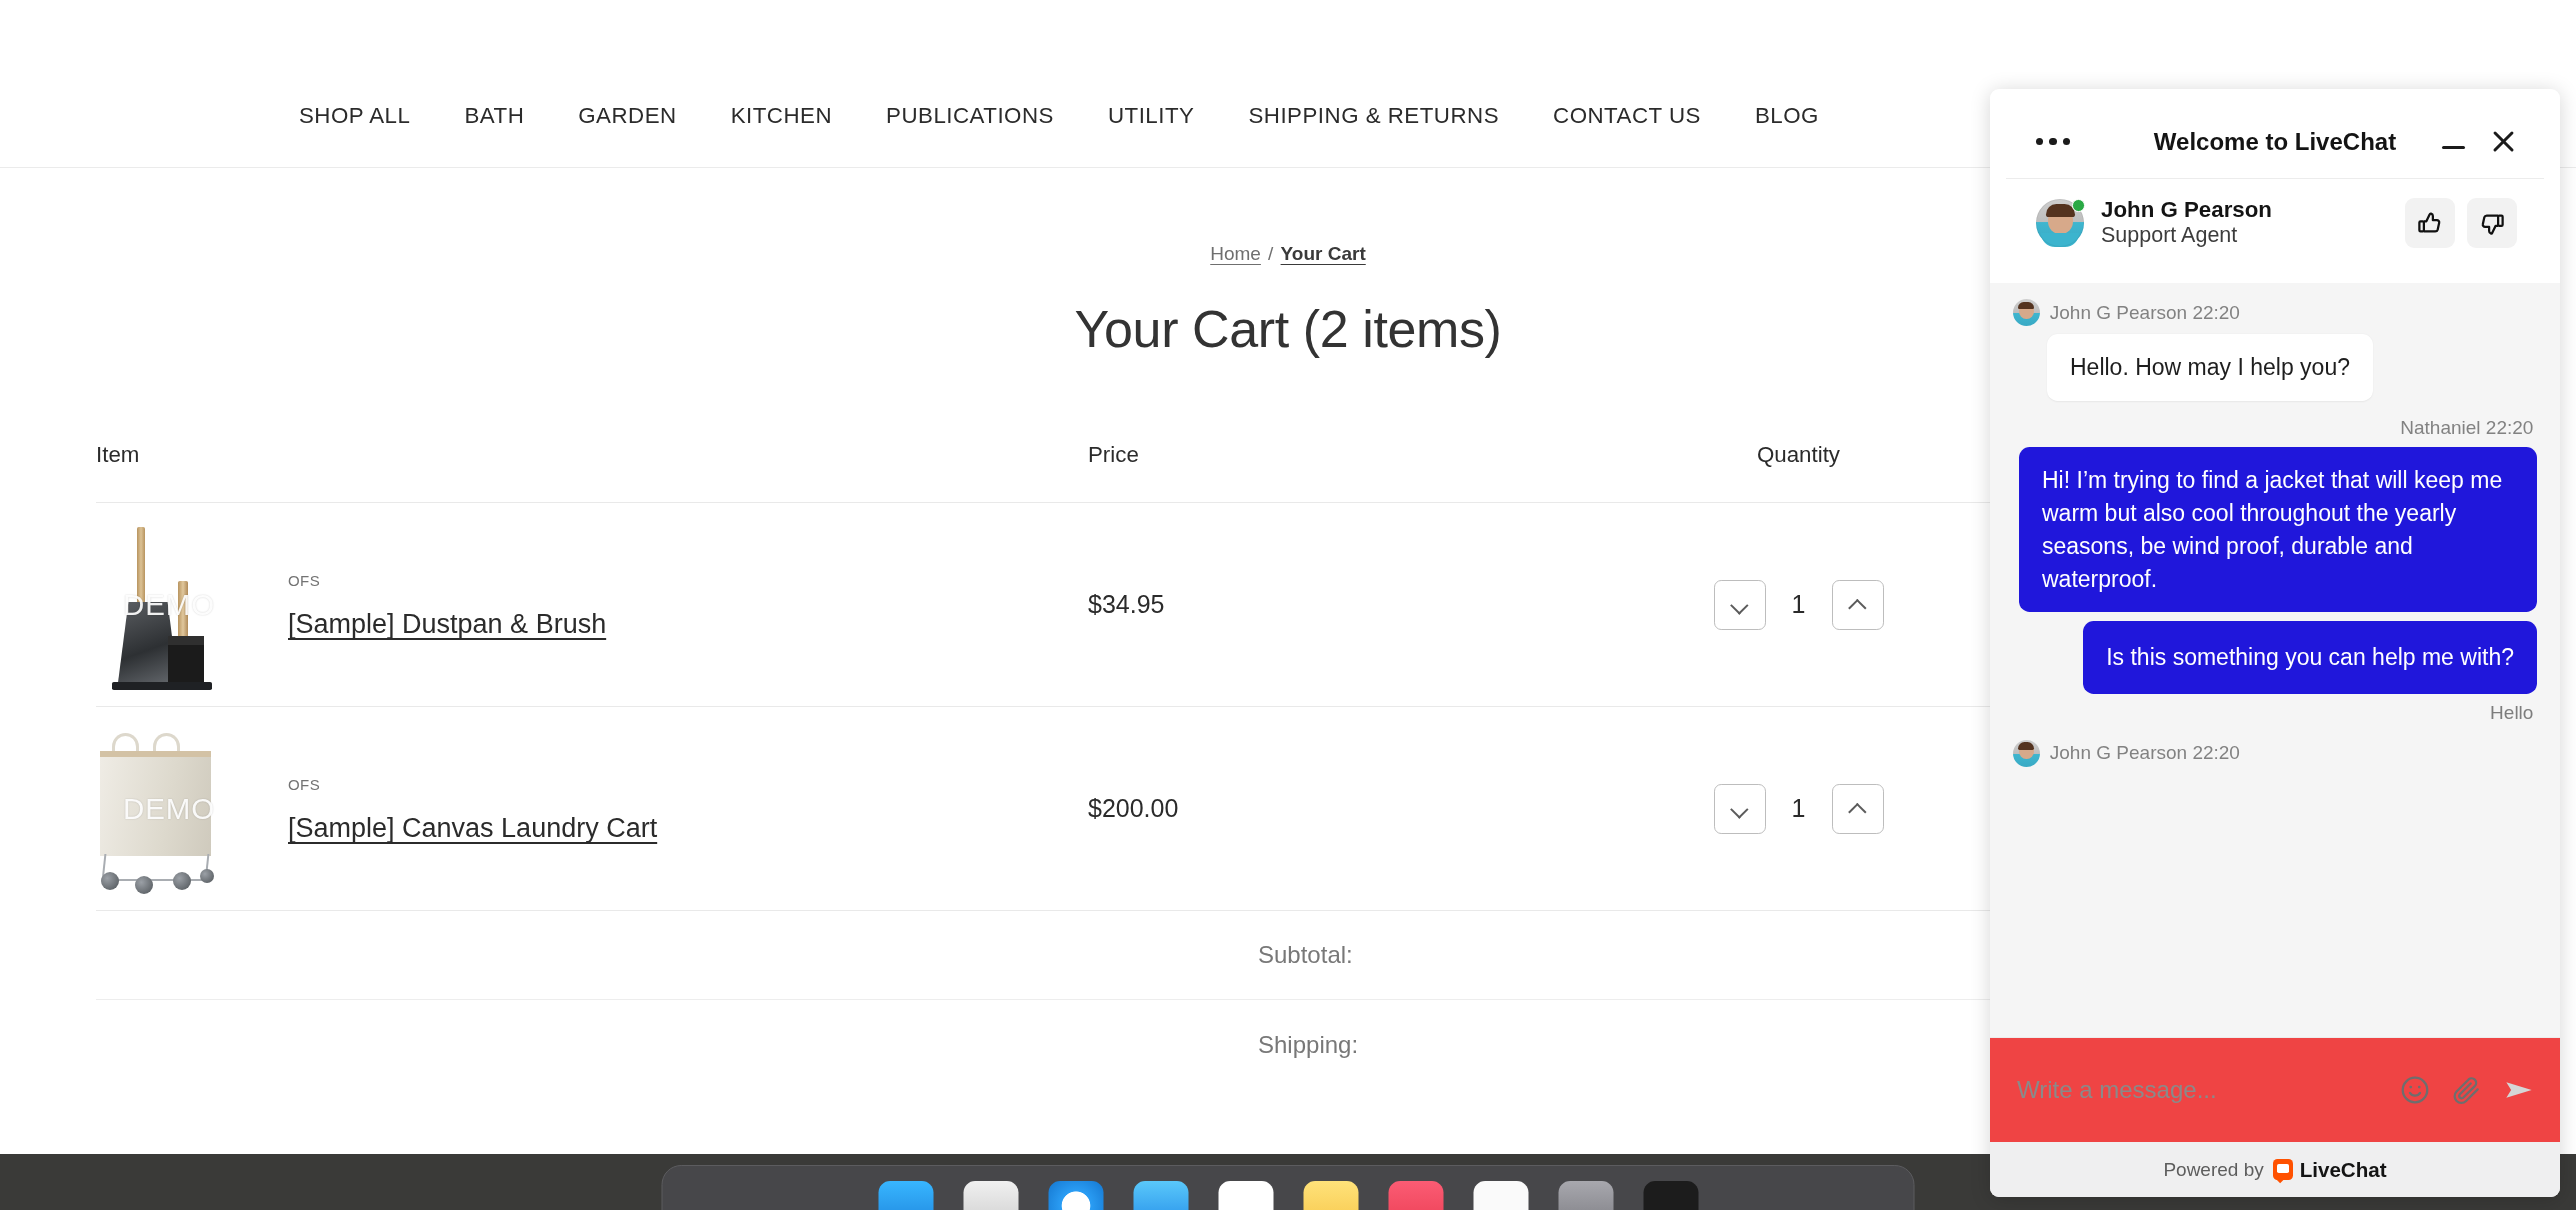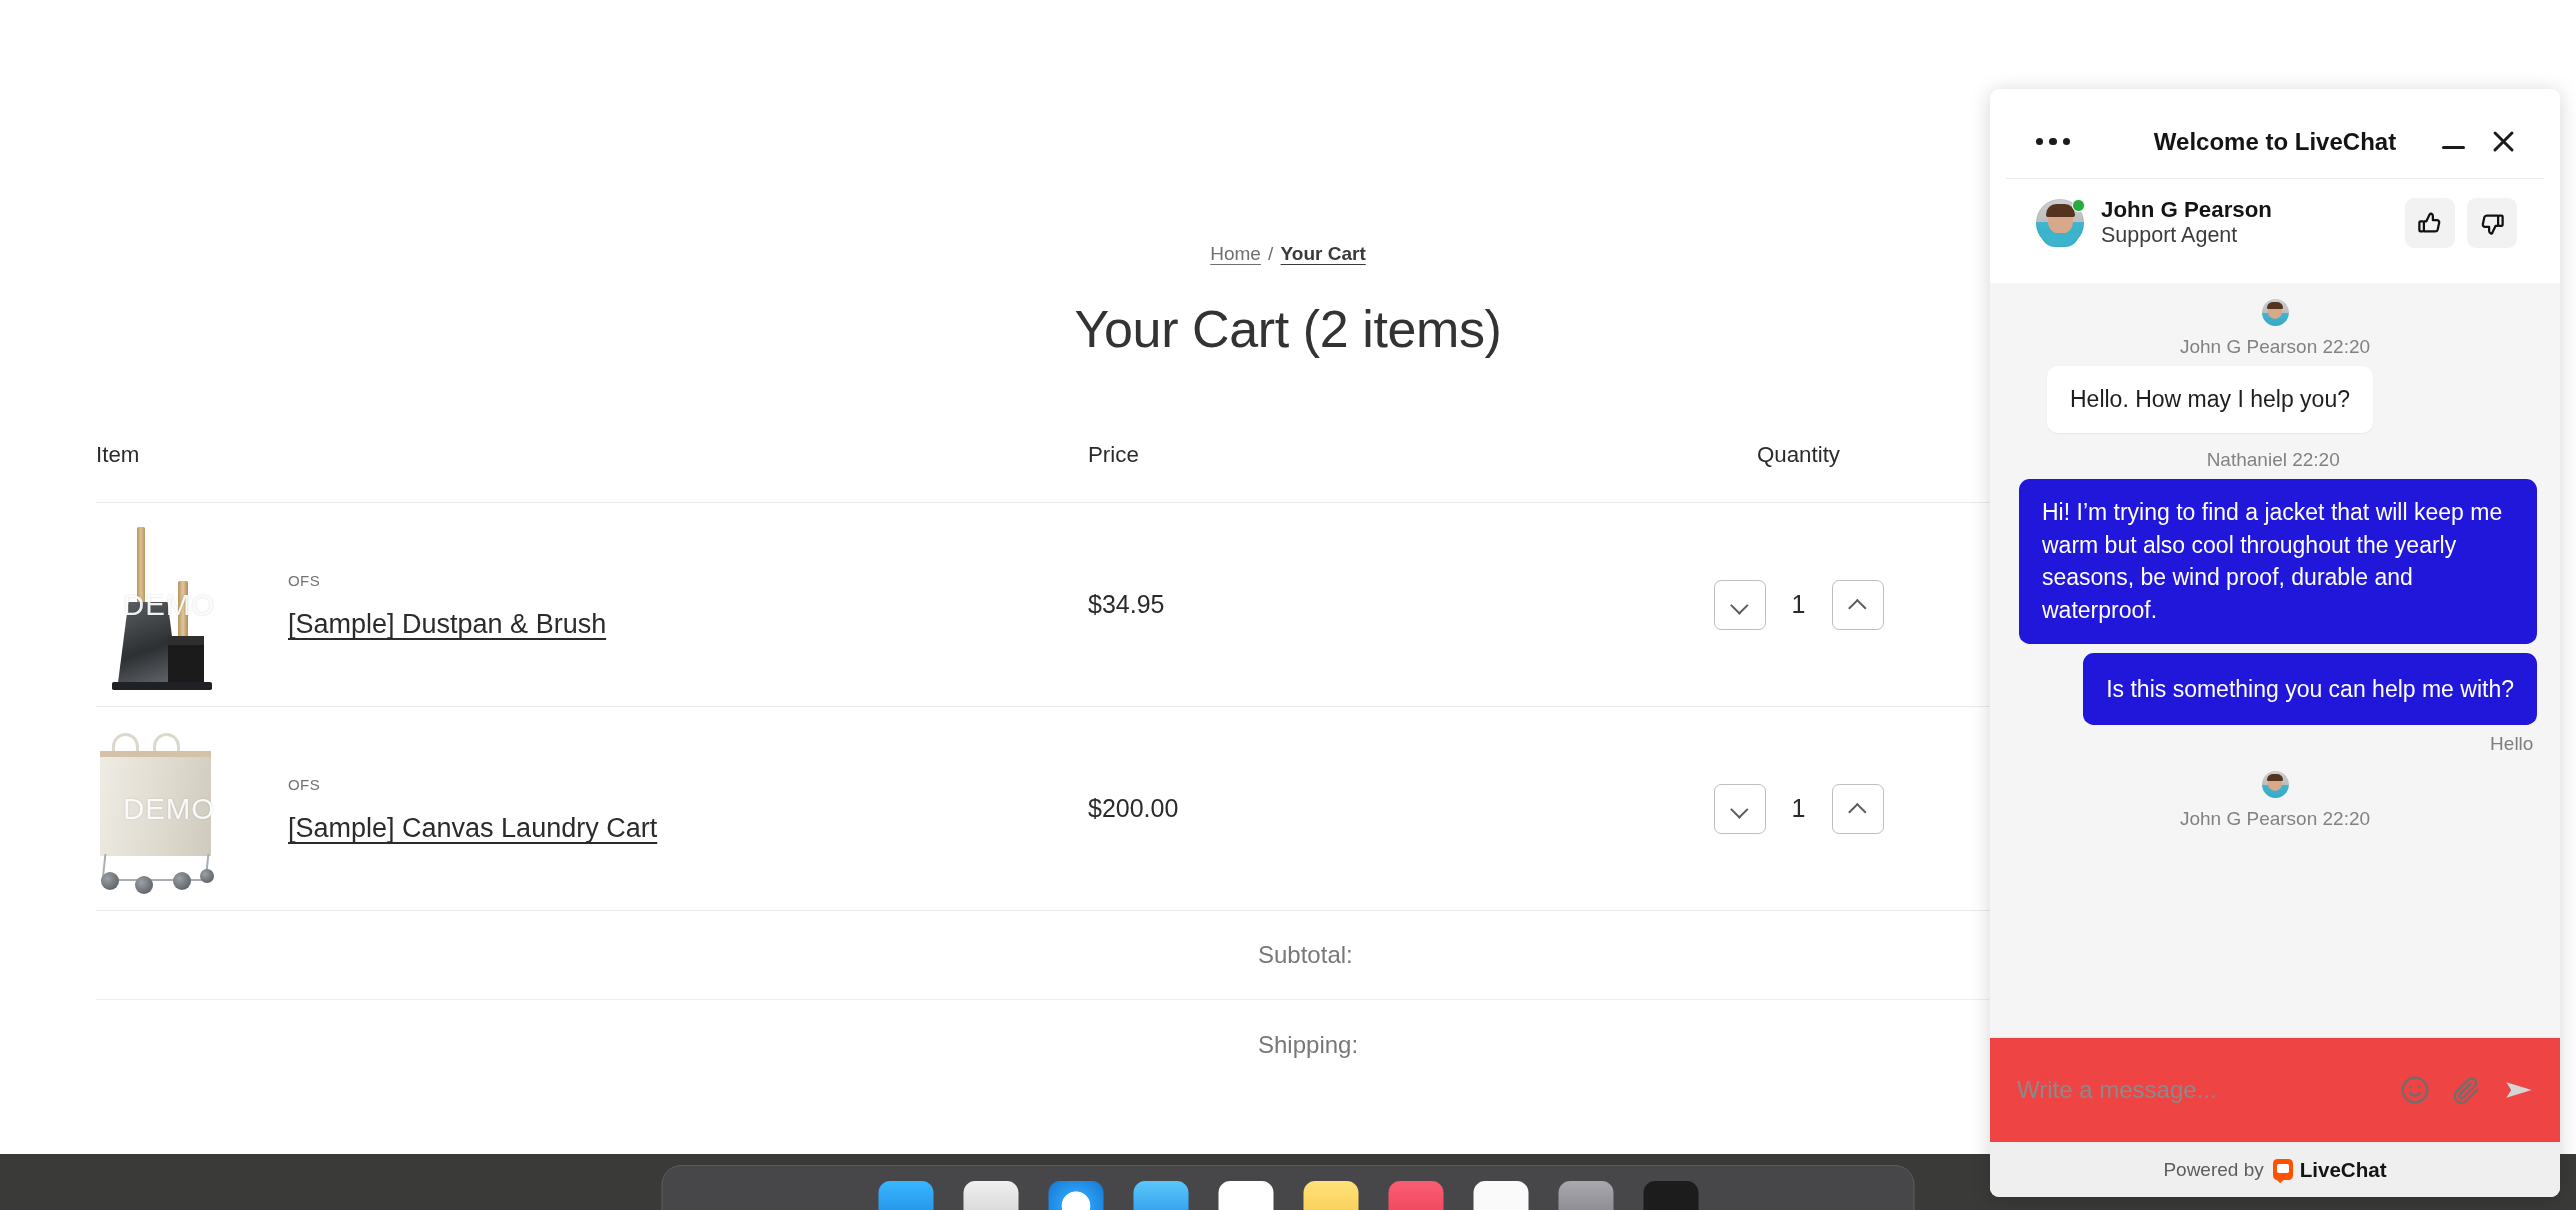--- a/index.html
+++ b/index.html
@@ -358,21 +358,20 @@
     background: #f5f5f5;
     padding: 0 23px;
     overflow: hidden;
     position: relative;
   }
   .msg-group { margin-bottom: 1.8px; }
   .msg-meta {
     font-size: 19px; color: #828282;
     display: flex; align-items: center; gap: 9.8px;
     margin: 16px 0 8px 0;
-    flex-direction: column;
   }
   .msg-meta.right { justify-content: flex-end; margin-right: 3.6px; }
   .mini-av {
     width: 27px; height: 27px; border-radius: 50%; flex: none;
     position: relative; overflow: hidden;
     background: linear-gradient(180deg,#cfcfcf 0%,#bdbdbd 50%,#3fb6cf 51%,#39a9c4 100%);
   }
   .mini-av .f {
     position: absolute; left: 6.3px; top: 4.5px; width: 14.3px; height: 15px;
     border-radius: 50%; background: #d7a98a;
@@ -448,20 +447,33 @@
     width: 6.3px; height: 6.3px; background: #ff5100;
     transform: rotate(45deg);
   }
   .lc-name { font-size: 20.6px; font-weight: 700; color: #141414; }
 </style>
 </head>
 <body>
 
 <div class="site">
 
+  <nav class="topnav">
+    <ul class="nav-list">
+      <li class="nav-item">SHOP ALL</li>
+      <li class="nav-item">BATH</li>
+      <li class="nav-item">GARDEN</li>
+      <li class="nav-item">KITCHEN</li>
+      <li class="nav-item">PUBLICATIONS</li>
+      <li class="nav-item">UTILITY</li>
+      <li class="nav-item">SHIPPING &amp; RETURNS</li>
+      <li class="nav-item">CONTACT US</li>
+      <li class="nav-item">BLOG</li>
+    </ul>
+  </nav>
 
   <div class="breadcrumb">
     <a>Home</a><span class="sep">/</span><a class="current">Your Cart</a>
   </div>
 
   <h1 class="page-title">Your Cart (2 items)</h1>
 
   <div class="cart">
 
     <div class="cart-head">

